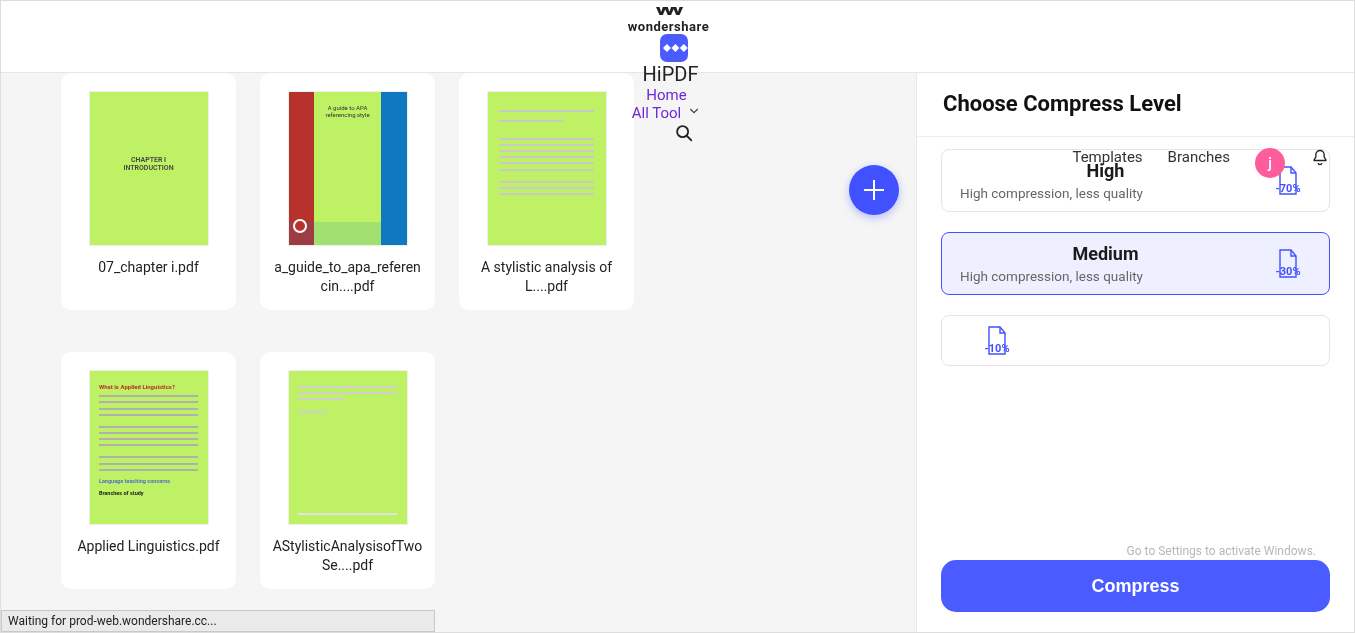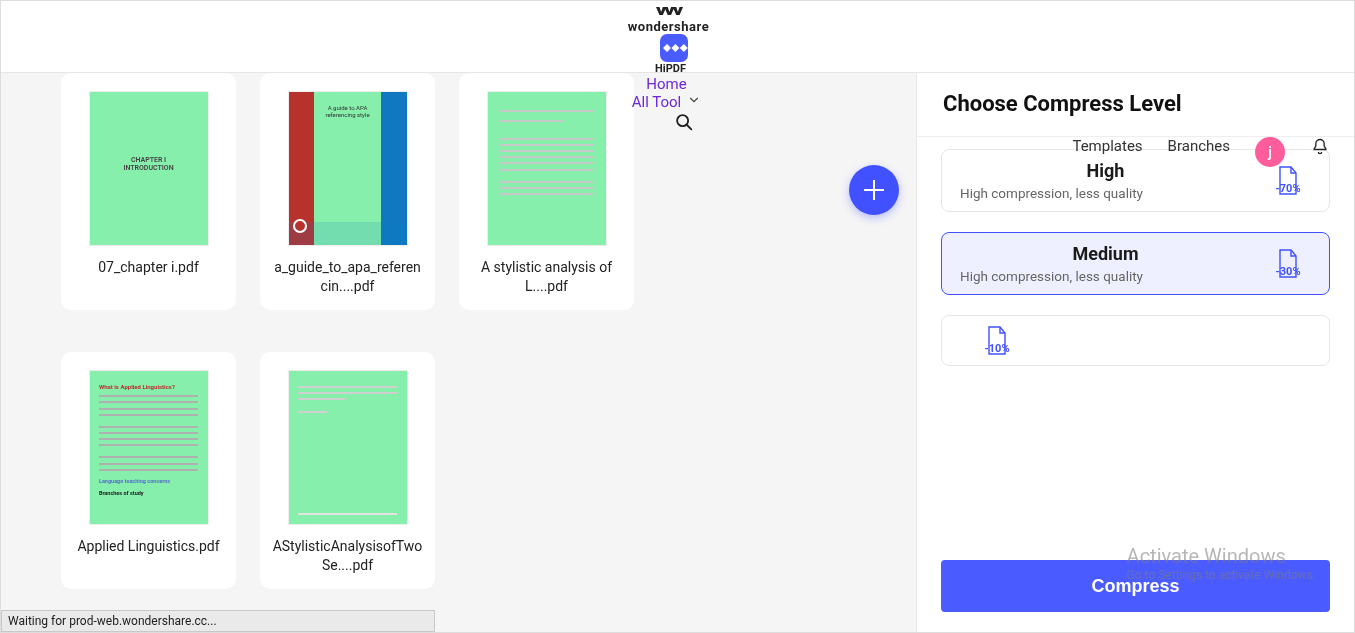--- a/index.html
+++ b/index.html
@@ -27,21 +27,21 @@
 .ws-logo { display: flex; flex-direction: column; align-items: center; margin-right: 18px; }
 .ws-mark { font-weight: 900; font-size: 20px; letter-spacing: -2px; line-height: .9; transform: scaleY(.7); }
 .ws-word { font-size: 13px; font-weight: 700; letter-spacing: .5px; }
 .vdiv { width: 1px; height: 28px; background: #e2e2e2; margin: 0 16px; }
 
 .hipdf-badge {
   width: 28px; height: 28px; border-radius: 7px;
   background: #4a5cff; display: flex; align-items: center; justify-content: center;
   margin-right: 8px;
 }
-.hipdf-word { font-weight: 700; font-size: 11px; margin-right: 14px; }
+.hipdf-word { font-weight: 400; font-size: 20px; margin-right: 14px; }
 
 .nav-link { font-size: 15px; color: #6d28d9; margin-right: 22px; display: flex; align-items: center; cursor: pointer; }
 .nav-link .chev { margin-left: 6px; }
 
 .search-ico { margin-left: 12px; }
 
 .header-right { margin-left: auto; display: flex; align-items: flex-start; gap: 25px; }
 .header-right .link { font-size: 15px; color: #333; cursor: pointer; }
 .avatar {
   width: 30px; height: 30px; border-radius: 50%;
@@ -63,21 +63,21 @@
 }
 
 .file-card {
   width: 175px;
   display: flex; flex-direction: column; align-items: center;
   background: #fff; border-radius: 10px;
   padding: 18px 12px 14px;
 }
 .thumb {
   width: 120px; height: 155px;
-  background: #86efac;
+  background: #bef264;
   border: 1px solid #eee;
   position: relative;
   overflow: hidden;
 }
 .file-name {
   margin-top: 12px;
   font-size: 14px; color: #222;
   text-align: center; line-height: 1.35;
   word-break: break-word;
 }
@@ -161,21 +161,21 @@
 
 .badge-wrap { width: 46px; display:flex; flex-direction: column; align-items:center; margin-left: 14px; }
 .file-svg { width: 24px; height: 30px; position: relative; }
 .file-svg svg { width:100%; height:100%; }
 .pct { font-size: 11px; font-weight: 700; color: #4151ff; margin-top: -14px; background: transparent; }
 
 .panel-footer { padding: 16px 24px 20px; position: relative; }
 .compress-btn {
   width: 100%; height: 52px;
   background: #4a5cff; color: #fff;
-  border: none; border-radius: 4px;
+  border: none; border-radius: 15px;
   font-size: 18px; font-weight: 700;
   cursor: pointer;
 }
 .watermark {
   position: absolute; right: 38px; top: 0;
   color: #7c7c7c; opacity: .55;
   text-align: left;
   pointer-events: none;
 }
 .watermark .l1 { font-size: 20px; }
@@ -353,20 +353,19 @@
               <path d="M15 1v6h5" fill="none" stroke="#4151ff" stroke-width="1.4"></path>
             </svg></span>
         <span class="pct">-10%</span>
       </div>
     </div>
 
   </div>
 
   <div class="panel-footer">
     <div class="watermark">
-      <div class="l1">Activate Windows</div>
       <div class="l2">Go to Settings to activate Windows.</div>
     </div>
     <button class="compress-btn">Compress</button>
   </div>
 </div>
 
 <div class="status-bar">Waiting for prod-web.wondershare.cc...</div>
 
 </body></html>

